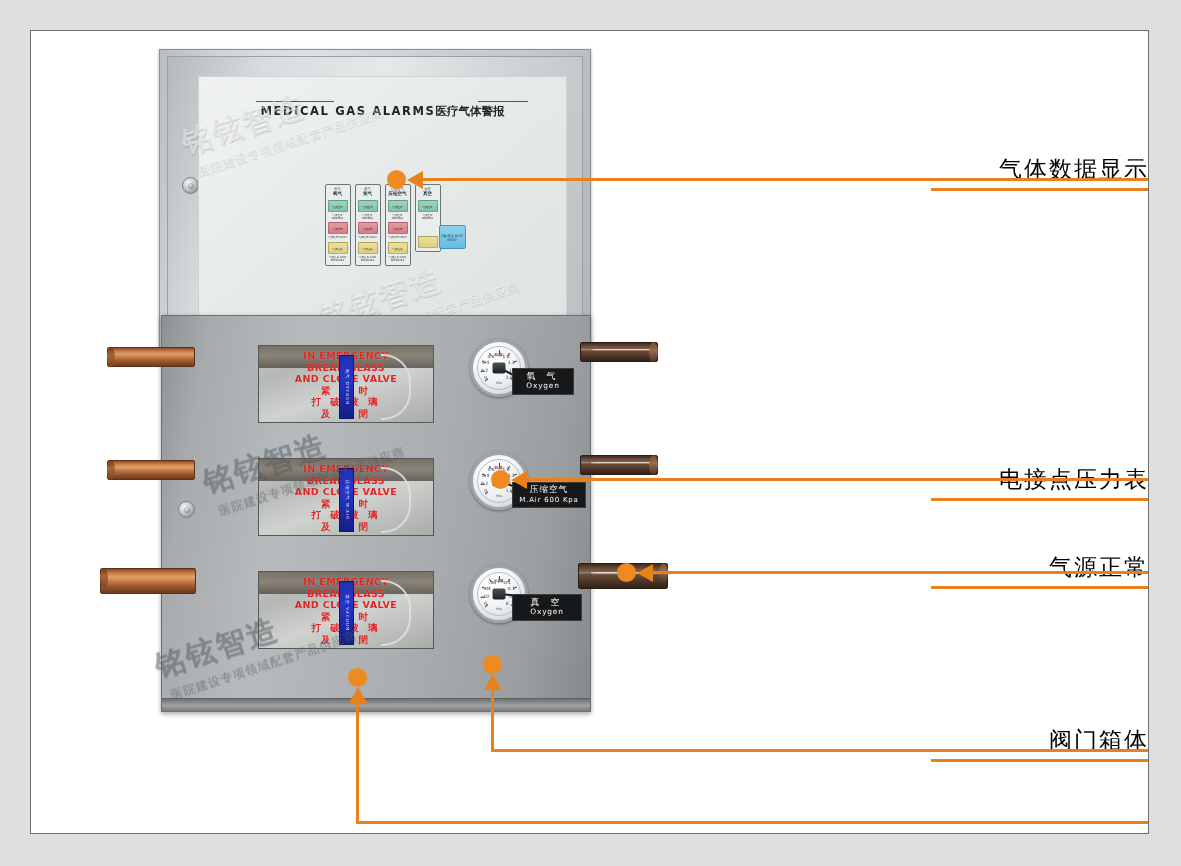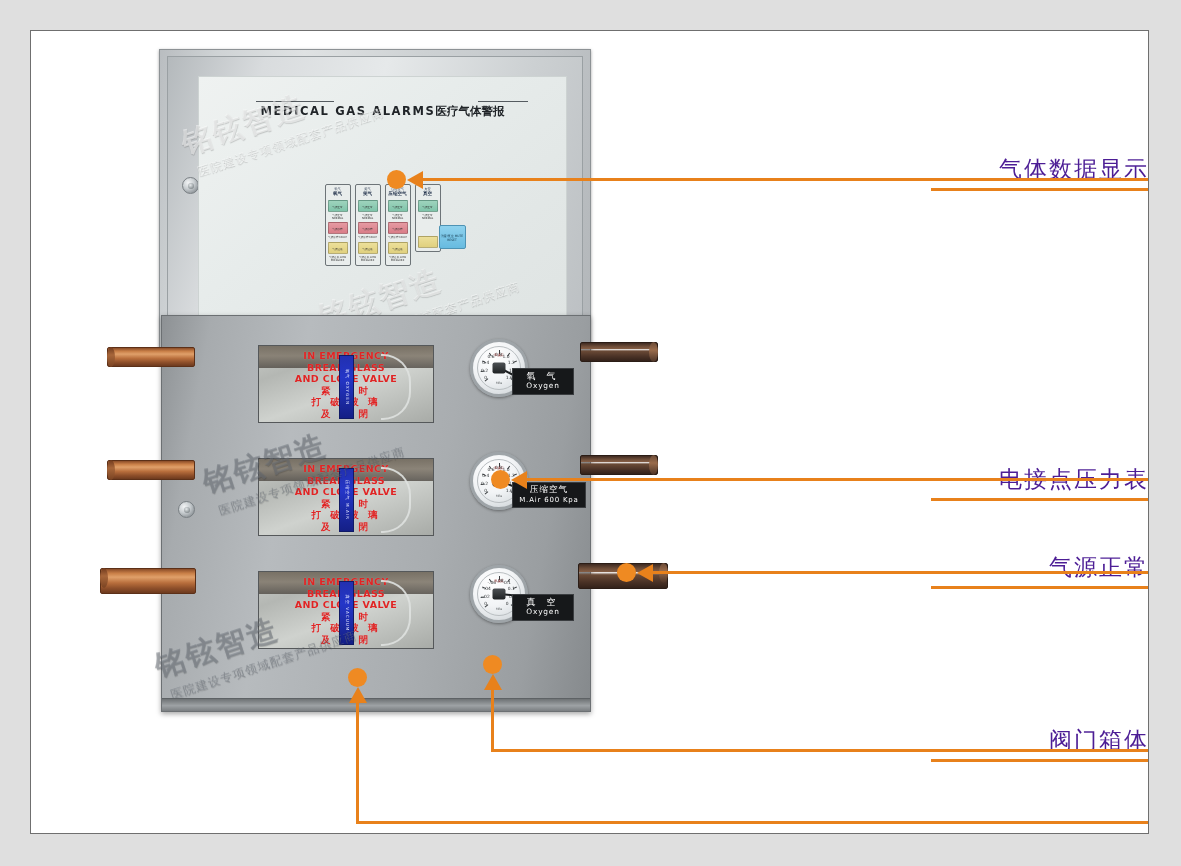--- a/index.html
+++ b/index.html
@@ -27,21 +27,21 @@
   
   .callout {
     position: absolute;
     box-sizing: border-box;
   }
   .callout .ctext {
     position: absolute;
     right: 0;
     bottom: 6px;
     font-size: 23px;
-    color: #4c1d95;
+    color: #000000;
     letter-spacing: 2px;
     white-space: nowrap;
     font-family: "DejaVu Sans", sans-serif;
     font-weight: 400;
   }
   .callout .cline {
     position: absolute;
     left: 0; right: 0; bottom: 0;
     height: 3px;
     background: #e8811b;
@@ -383,21 +383,21 @@
     padding: 2px 4px 3px 4px;
     font-family: "DejaVu Sans", sans-serif;
     line-height: 1.15;
   }
   .plate .pcn { font-size: 9px; letter-spacing: 4px; display: block; }
   .plate .pen { font-size: 7.4px; letter-spacing: .8px; display: block; margin-top: 1px; }
   .plate.p1 { left: 350px; top: 52px; width: 62px; }
   .plate.p2 { left: 350px; top: 166px; width: 74px; }
   .plate.p2 .pcn { font-size: 8.6px; letter-spacing: 1px; }
   .plate.p2 .pen { font-size: 7px; }
-  .plate.p3 { left: 350px; top: 278px; width: 62px; }
+  .plate.p3 { left: 350px; top: 278px; width: 70px; }
 
   
   .pipe {
     position: absolute;
     height: 20px;
     border-radius: 2px;
   }
   .pipe.left {
     left: -55px;
     width: 88px;

